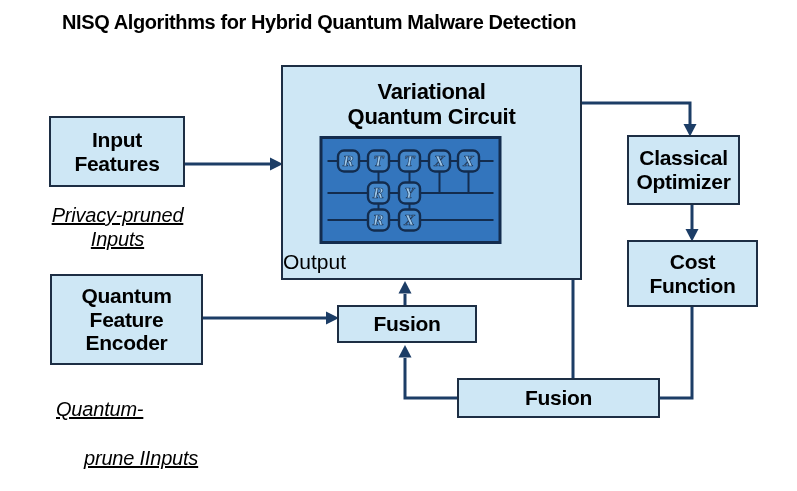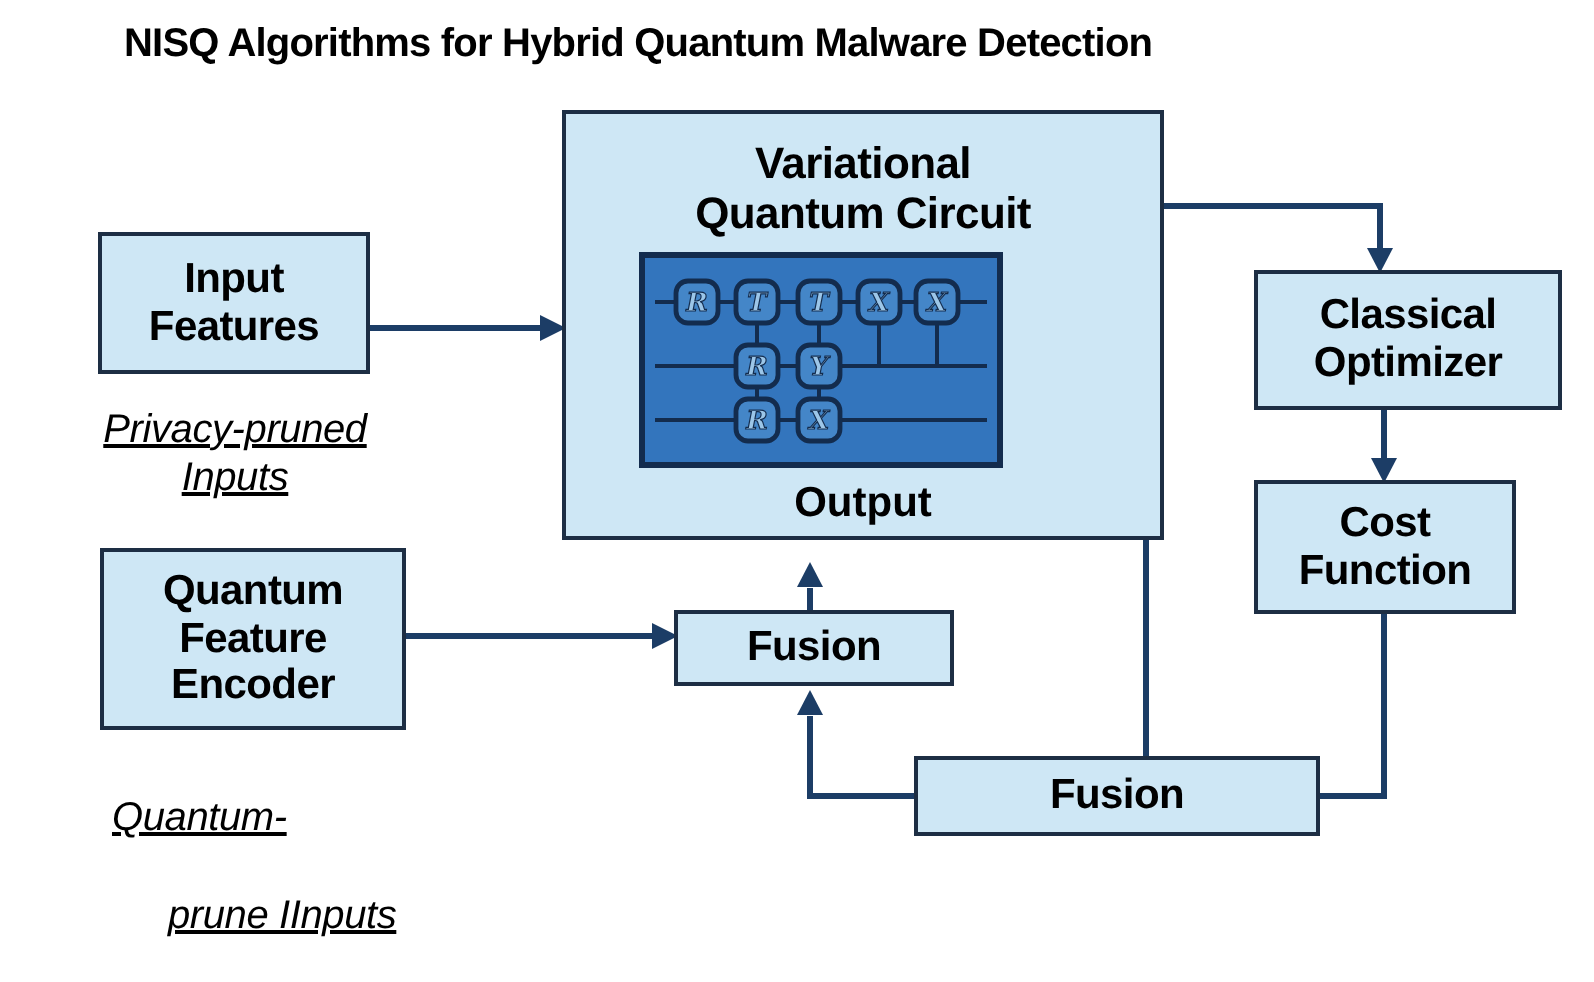--- a/index.html
+++ b/index.html
@@ -70,23 +70,23 @@
     white-space: pre-line;
   }
   .circuit-svg {
     position: absolute;
     left: 36px; top: 69px;
     width: 183px; height: 108px;
   }
   .vqc-output {
     position: absolute;
     left: 0; right: 0; top: 183px;
-    text-align: center;
+    text-align: left;
     font-size: 21px;
-    font-weight: 700;
+    font-weight: 400;
   }
   .caption {
     position: absolute;
     z-index: 2;
     font-style: italic;
     font-size: 20px;
     line-height: 1.22;
     letter-spacing: -0.2px;
     white-space: pre-line;
     text-decoration: underline;
@@ -134,21 +134,21 @@
     <div class="box-label">Quantum
 Feature
 Encoder</div>
   </div>
 
   <div class="caption" style="left:56px; top:373px; width:180px;">
     <div>Quantum-</div>
     <div class="indent-2">prune IInputs</div>
   </div>
 
-  <div class="box vqc" style="left:281px; top:55px; width:301px; height:215px;">
+  <div class="box vqc" style="left:281px; top:65px; width:301px; height:215px;">
     <div class="vqc-title">Variational
 Quantum Circuit</div>
     <svg id="circuit-svg" class="circuit-svg" viewBox="0 0 182 108">
         <rect x="1.5" y="1.5" width="179" height="105" fill="#3375bd" stroke="#132c4e" stroke-width="3"></rect>
         <line x1="8" y1="25" x2="174" y2="25" stroke="#132c4e" stroke-width="2"></line>
         <line x1="8" y1="57" x2="174" y2="57" stroke="#132c4e" stroke-width="2"></line>
         <line x1="8" y1="84" x2="174" y2="84" stroke="#132c4e" stroke-width="2"></line>
         <line x1="59" y1="25" x2="59" y2="84" stroke="#132c4e" stroke-width="2"></line>
         <line x1="90" y1="25" x2="90" y2="84" stroke="#132c4e" stroke-width="2"></line>
         <line x1="120" y1="25" x2="120" y2="57" stroke="#132c4e" stroke-width="2"></line>
@@ -168,21 +168,21 @@
         <rect x="79.5" y="46.5" width="21" height="21" rx="6" ry="6" fill="#4486c8" stroke="#132c4e" stroke-width="2.4"></rect>
         <text x="90" y="61.5" text-anchor="middle" font-family="&quot;DejaVu Serif&quot;, serif" font-style="italic" font-weight="bold" font-size="13" fill="#9cc6e8" stroke="#132c4e" stroke-width="0.6">Y</text>
         <rect x="48.5" y="73.5" width="21" height="21" rx="6" ry="6" fill="#4486c8" stroke="#132c4e" stroke-width="2.4"></rect>
         <text x="59" y="88.5" text-anchor="middle" font-family="&quot;DejaVu Serif&quot;, serif" font-style="italic" font-weight="bold" font-size="13" fill="#9cc6e8" stroke="#132c4e" stroke-width="0.6">R</text>
         <rect x="79.5" y="73.5" width="21" height="21" rx="6" ry="6" fill="#4486c8" stroke="#132c4e" stroke-width="2.4"></rect>
         <text x="90" y="88.5" text-anchor="middle" font-family="&quot;DejaVu Serif&quot;, serif" font-style="italic" font-weight="bold" font-size="13" fill="#9cc6e8" stroke="#132c4e" stroke-width="0.6">X</text>
       </svg>
     <div class="vqc-output">Output</div>
   </div>
 
-  <div class="box" style="left:627px; top:135px; width:154px; height:70px;">
+  <div class="box" style="left:627px; top:135px; width:113px; height:70px;">
     <div class="box-label">Classical
 Optimizer</div>
   </div>
 
   <div class="box" style="left:627px; top:240px; width:131px; height:67px;justify-content:center;">
     <div class="box-label">Cost
 Function</div>
   </div>
 
   <div class="box" style="left:337px; top:305px; width:140px; height:38px;">

